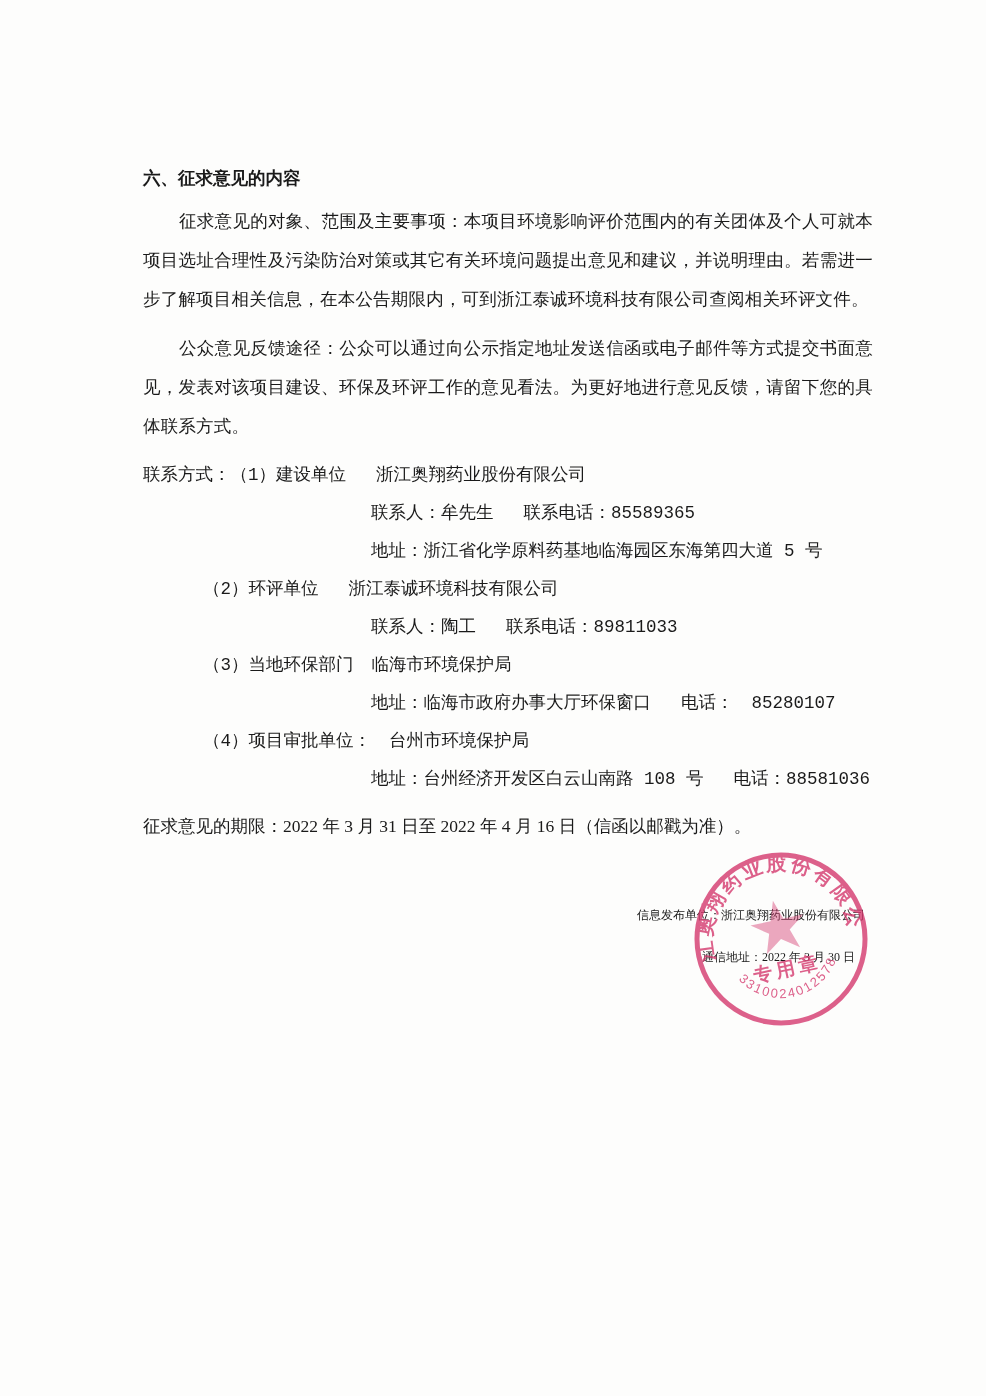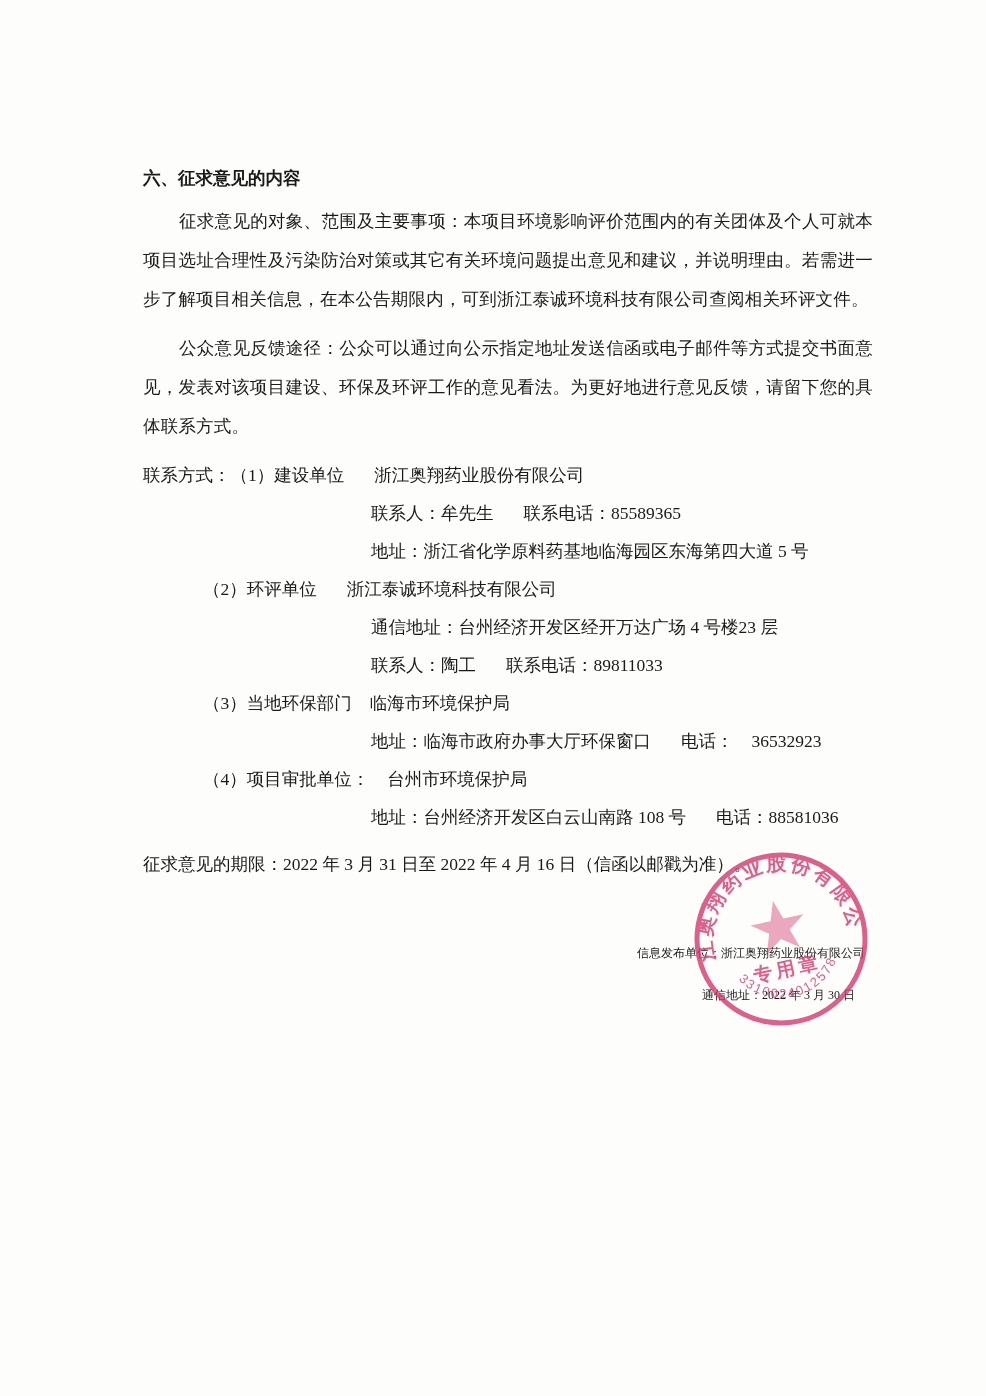--- a/index.html
+++ b/index.html
@@ -52,20 +52,21 @@
     margin-top: 10px;
   }
   
   .contact-wrap {
     margin-top: 10px;
   }
   .c-row {
     font-size: 17.5px;
     line-height: 38px;
     white-space: nowrap;
+    font-family: Liberation Mono, monospace;
   }
   .lead {
     display: inline-block;
   }
   .ind-sub { padding-left: 228px; }
   .ind-item { padding-left: 60px; }
   .gap-lbl { display:inline-block; width: 18px; }
   .gap-lbl-wide { display:inline-block; width: 30px; }
 
   .deadline {
@@ -115,27 +116,26 @@
     <div class="contact-wrap">
 
       <div class="c-row"><span class="lead">联系方式：</span><span>（1）</span><span>建设单位</span><span class="gap-lbl-wide"></span><span>浙江奥翔药业股份有限公司</span></div>
 
       <div class="c-row ind-sub"><span>联系人：</span><span>牟先生</span><span class="gap-lbl-wide"></span><span>联系电话：</span><span>85589365</span></div>
 
       <div class="c-row ind-sub"><span>地址：</span><span>浙江省化学原料药基地临海园区东海第四大道 5 号</span></div>
 
       <div class="c-row ind-item"><span>（2）</span><span>环评单位</span><span class="gap-lbl-wide"></span><span>浙江泰诚环境科技有限公司</span></div>
 
-      <div class="c-row ind-sub"><span>通信地址：</span><span>台州经济开发区经开万达广场 4 号楼23 层</span></div>
 
       <div class="c-row ind-sub"><span>联系人：</span><span>陶工</span><span class="gap-lbl-wide"></span><span>联系电话：</span><span>89811033</span></div>
 
       <div class="c-row ind-item"><span>（3）</span><span>当地环保部门</span><span class="gap-lbl"></span><span>临海市环境保护局</span></div>
 
-      <div class="c-row ind-sub"><span>地址：</span><span>临海市政府办事大厅环保窗口</span><span class="gap-lbl-wide"></span><span>电话：</span><span class="gap-lbl"></span><span>36532923</span></div>
+      <div class="c-row ind-sub"><span>地址：</span><span>临海市政府办事大厅环保窗口</span><span class="gap-lbl-wide"></span><span>电话：</span><span class="gap-lbl"></span><span>85280107</span></div>
 
       <div class="c-row ind-item"><span>（4）</span><span>项目审批单位：</span><span class="gap-lbl"></span><span>台州市环境保护局</span></div>
 
       <div class="c-row ind-sub"><span>地址：</span><span>台州经济开发区白云山南路 108 号</span><span class="gap-lbl-wide"></span><span>电话：</span><span>88581036</span></div>
 
     </div>
 
     <div class="deadline"><span class="bold">征求意见的期限：</span><span>2022 年 3 月 31 日至 2022 年 4 月 16 日（信函以邮戳为准）。</span></div>
 
     <div class="sign">

